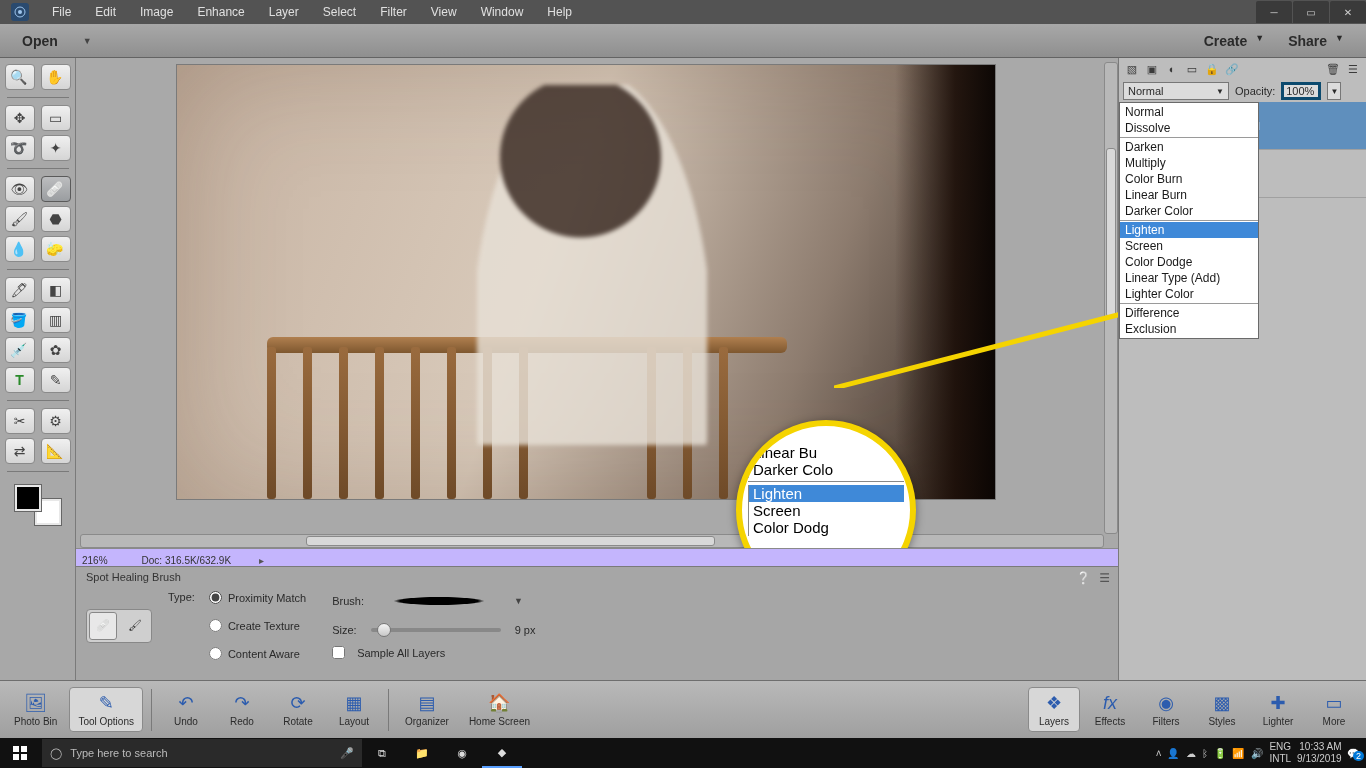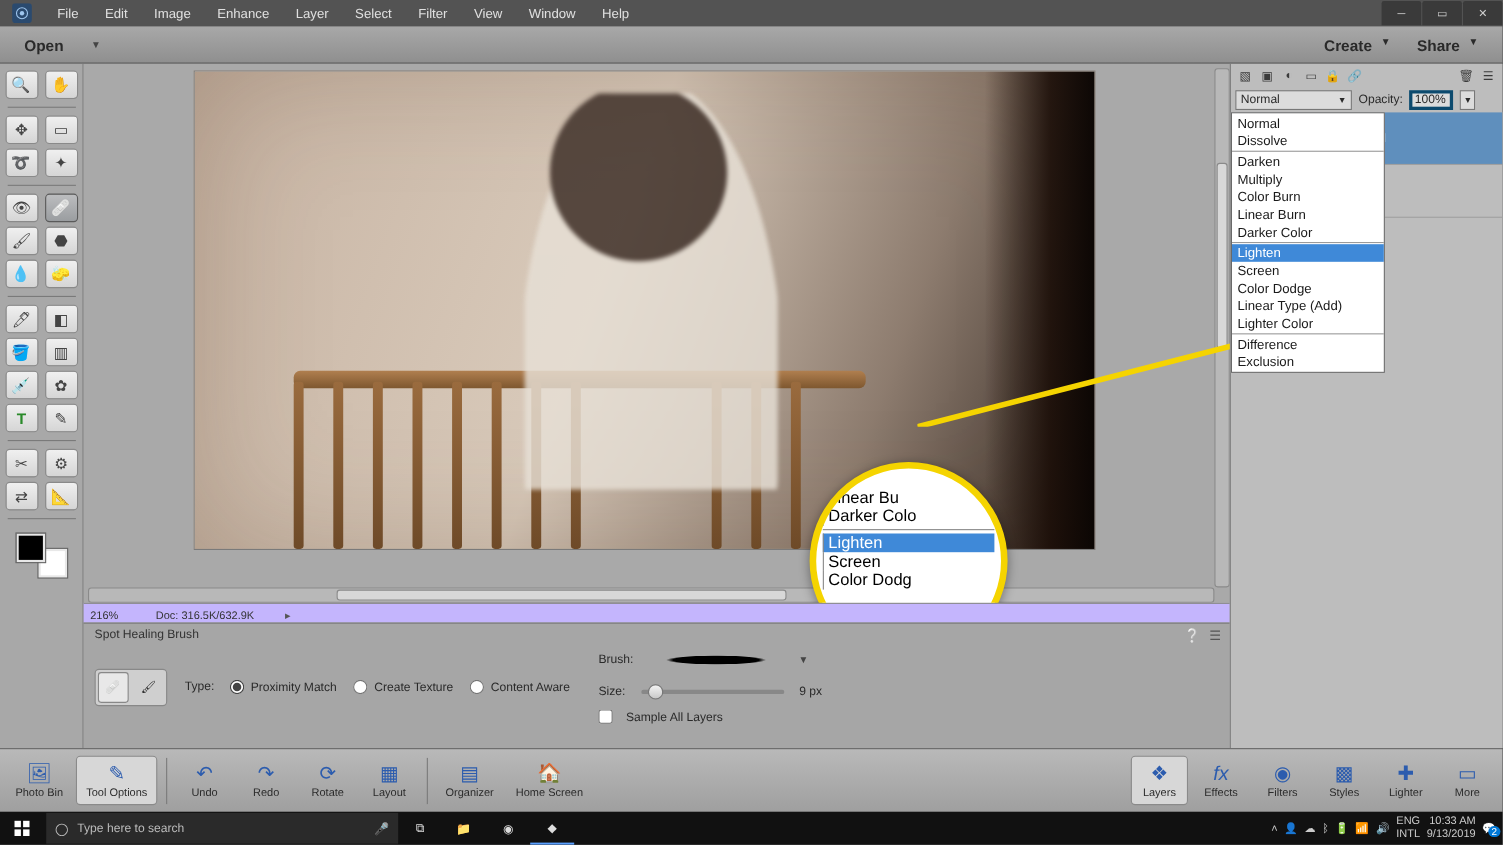--- a/index.html
+++ b/index.html
@@ -284,21 +284,21 @@
           <span>☰</span>
         </div>
       </div>
       <div class="opts-row">
         <div class="toolpick">
           <div class="tp active">🩹</div>
           <div class="tp">🖌</div>
         </div>
         <div style="display:flex;gap:14px">
           <span>Type:</span>
-          <div style="display:flex;flex-direction:row;gap:15px">
+          <div style="display:flex;flex-direction:column;gap:15px">
             <label>
                 <input type="radio" name="healtype" checked="" style="">
                 <span>Proximity Match</span>
               </label>
             <label>
                 <input type="radio" name="healtype" style="">
                 <span>Create Texture</span>
               </label>
             <label>
                 <input type="radio" name="healtype" style="">

